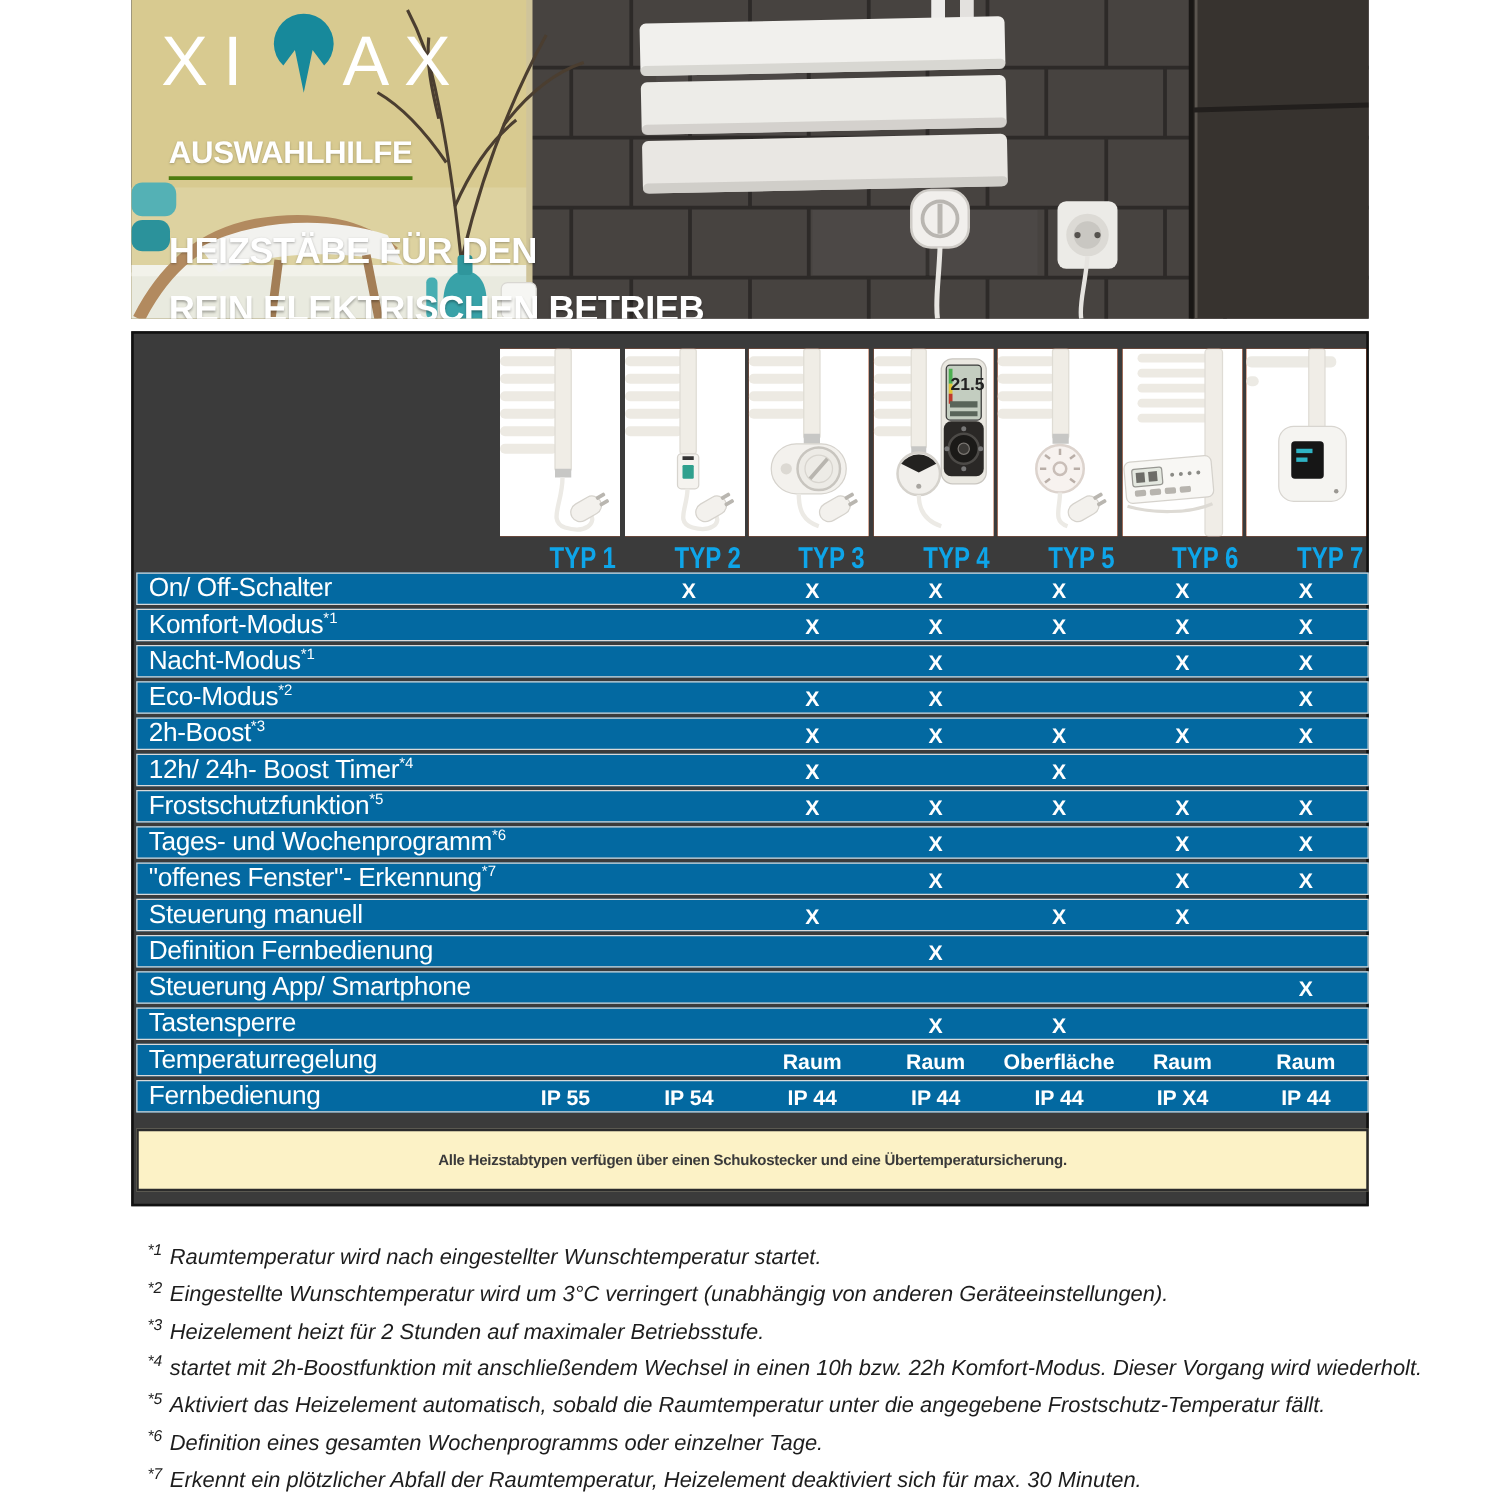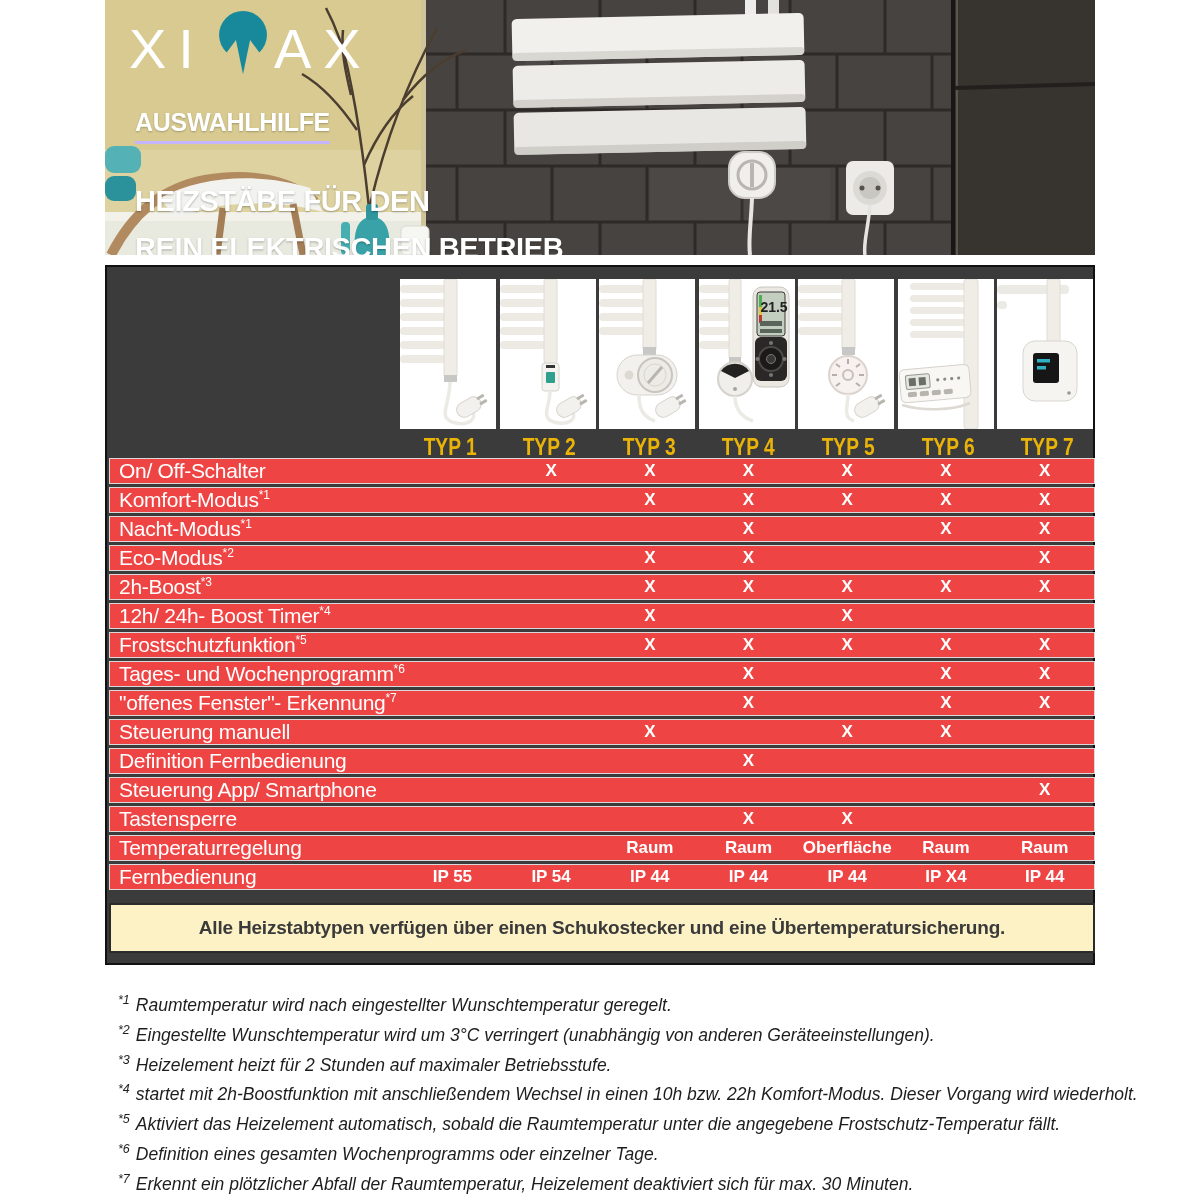--- a/index.html
+++ b/index.html
@@ -7,46 +7,46 @@
   .page{position:absolute;inset:0;}
 
   
   .hero{position:absolute;left:105px;top:0;width:990px;height:255px;overflow:hidden;background:#474340;}
   .hero-art{position:absolute;inset:0;}
   .logo{position:absolute;left:24px;top:10px;display:flex;align-items:center;color:#fff;
         font-size:56px;font-weight:400;letter-spacing:12px;line-height:1;}
   .logo .lg-txt{display:inline-block;padding-top:9px;}
   .logo-m{width:58px;height:68px;margin:0 2px 0 8px;}
   .eyebrow{position:absolute;left:30px;top:108px;color:#fff;font-weight:bold;font-size:25px;
-           letter-spacing:-0.3px;border-bottom:3px solid #c4b5fd;padding-bottom:4px;
+           letter-spacing:-0.3px;border-bottom:3px solid #4d7c0f;padding-bottom:4px;
            text-shadow:0 1px 2px rgba(0,0,0,.25);}
   .hero-title{position:absolute;left:30px;top:148px;color:#fff;font-weight:bold;font-size:29px;
               line-height:47px;letter-spacing:-0.4px;text-shadow:0 1px 2px rgba(0,0,0,.3);white-space:nowrap;margin-top:30px;}
 
   
   .panel{position:absolute;left:105px;top:265px;width:990px;height:700px;background:#3b3b3b;
          border:2px solid #111;box-sizing:border-box;}
   .tiles{position:absolute;left:293px;top:12px;display:flex;}
   .tile{width:96px;height:150px;background:#c2410c;margin-right:3.5px;flex:none;}
   .tile svg{display:block;}
   .types{position:absolute;left:293px;top:166px;width:697px;display:flex;}
-  .tcell{flex:1;text-align:center;color:#eab308;font-weight:bold;font-size:24px;}
+  .tcell{flex:1;text-align:right;color:#0ea5e9;font-weight:bold;font-size:24px;}
   .tcell span{display:inline-block;transform:scaleX(0.8);white-space:nowrap;}
 
   .rows{position:absolute;left:2px;top:191px;width:986px;}
-  .frow{display:flex;align-items:center;height:26px;border:1px solid #d9d9d9;margin-bottom:3px;
-        background:#ef4444;box-sizing:border-box;}
+  .frow{display:flex;align-items:flex-end;height:26px;border:1px solid #d9d9d9;margin-bottom:3px;
+        background:#0369a1;box-sizing:border-box;}
   .flabel{width:293px;flex:none;padding-left:9px;color:#fff;font-size:21px;letter-spacing:-0.3px;
           white-space:nowrap;box-sizing:border-box;}
   .flabel sup{font-size:12px;letter-spacing:0;}
   .fcell{flex:1;text-align:center;color:#fff;font-weight:bold;font-size:17px;white-space:nowrap;}
 
   .banner{position:absolute;left:2px;top:636px;width:986px;height:50px;background:#fcf2c6;
           border:2px solid #2b2b2b;box-sizing:border-box;display:flex;align-items:center;justify-content:center;}
-  .banner span{color:#3a3a3a;font-weight:bold;font-size:19px;letter-spacing:-0.2px;}
+  .banner span{color:#3a3a3a;font-weight:bold;font-size:12px;letter-spacing:-0.2px;}
 
   
   .footnotes{position:absolute;left:118px;top:990px;width:985px;color:#1d1d1d;}
   .fnote{font-style:italic;font-size:17.5px;line-height:20px;margin-bottom:5px;white-space:nowrap;}
   .fnote sup{font-size:12.5px;margin-right:6px;}
   .fnote.cont{padding-left:24px;}
 </style>
 </head>
 <body>
 
@@ -489,21 +489,21 @@
           <div class="fcell">IP 44</div>
         </div>
       </div>
 
     <div class="banner">
       <span>Alle Heizstabtypen verfügen über einen Schukostecker und eine Übertemperatursicherung.</span>
     </div>
   </section>
 
   <section class="footnotes" id="footnotes">
-      <div class="fnote"><sup>*1</sup><span>Raumtemperatur wird nach eingestellter Wunschtemperatur geregelt.</span></div>
+      <div class="fnote"><sup>*1</sup><span>Raumtemperatur wird nach eingestellter Wunschtemperatur startet.</span></div>
       <div class="fnote"><sup>*2</sup><span>Eingestellte Wunschtemperatur wird um 3°C verringert (unabhängig von anderen Geräteeinstellungen).</span></div>
       <div class="fnote"><sup>*3</sup><span>Heizelement heizt für 2 Stunden auf maximaler Betriebsstufe.</span></div>
       <div class="fnote"><sup>*4</sup><span>startet mit 2h-Boostfunktion mit anschließendem Wechsel in einen 10h bzw. 22h Komfort-Modus. Dieser Vorgang wird wiederholt.</span></div>
       <div class="fnote"><sup>*5</sup><span>Aktiviert das Heizelement automatisch, sobald die Raumtemperatur unter die angegebene Frostschutz-Temperatur fällt.</span></div>
       <div class="fnote"><sup>*6</sup><span>Definition eines gesamten Wochenprogramms oder einzelner Tage.</span></div>
       <div class="fnote"><sup>*7</sup><span>Erkennt ein plötzlicher Abfall der Raumtemperatur, Heizelement deaktiviert sich für max. 30 Minuten.</span></div>
       <div class="fnote cont"><span>oder bis die Raumtemperatur wieder ansteigt. Anschließend kehrt das Heizelement in die vorherige Funktion zurück.</span></div>
     </section>
 
 </div>

